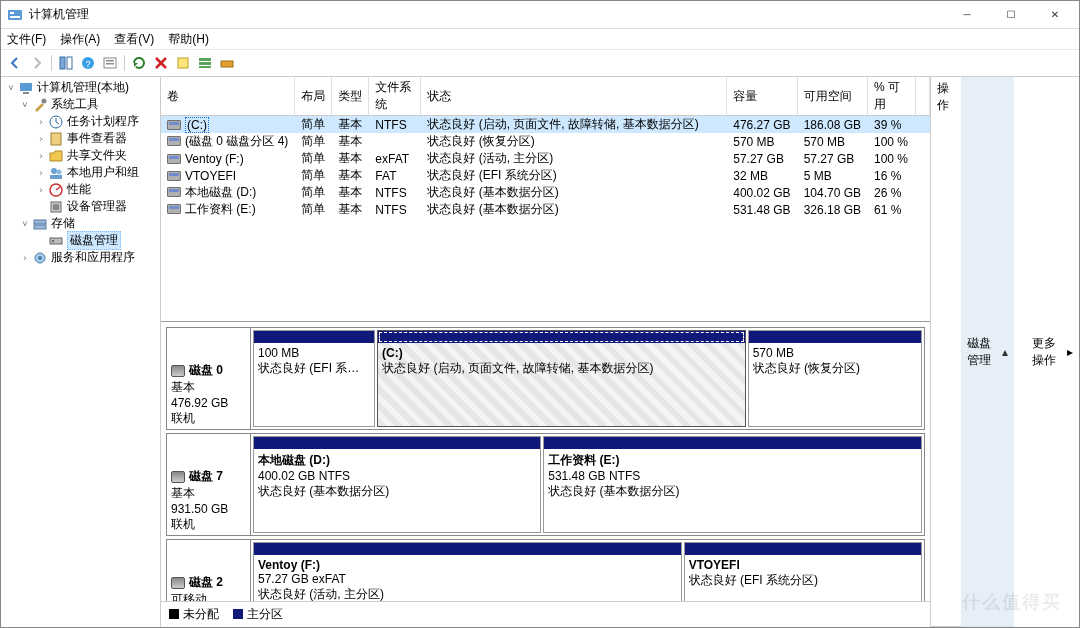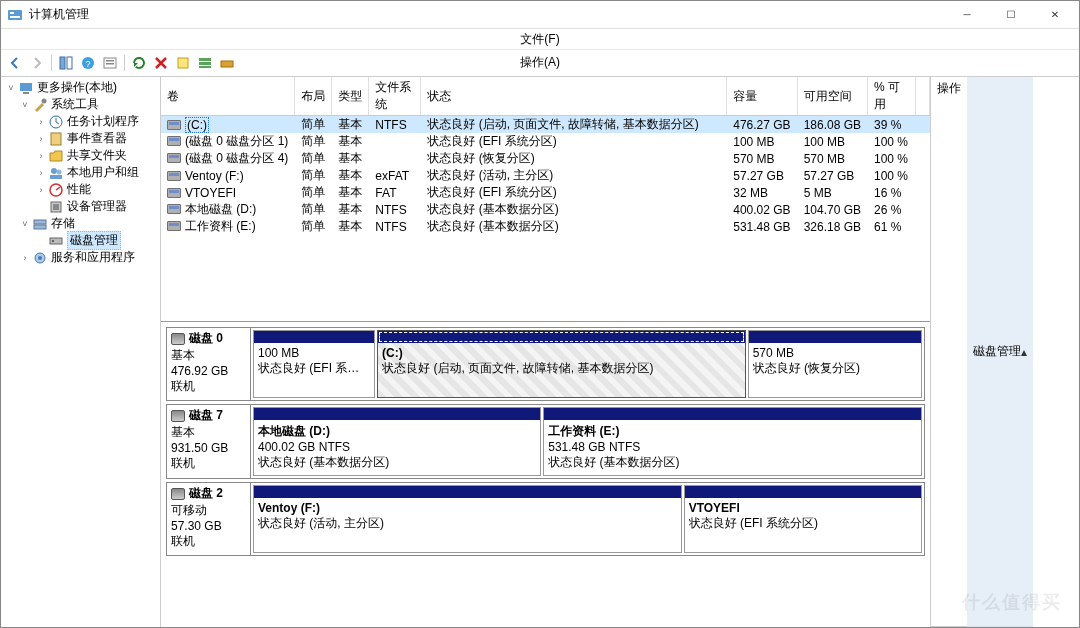--- a/index.html
+++ b/index.html
@@ -37,21 +37,20 @@
     color: #333;
   }
 
   
   .menubar {
     display: flex;
     align-items: center;
     height: 20px;
     padding: 0 0;
     gap: 2px;
-    flex-direction: column;
   }
   .menubar span { padding: 2px 6px; }
 
   
   .toolbar {
     display: flex;
     align-items: center;
     height: 28px;
     padding: 0 4px;
     gap: 2px;
@@ -154,20 +153,21 @@
     padding: 2px 4px;
     border-right: 1px solid #888;
     display: flex;
     flex-direction: column;
   }
   .disk-info .hdr {
     display: flex;
     align-items: center;
     gap: 4px;
     font-weight: normal;
+    margin-top: 32px;
   }
   .disk-info .hdricon {
     width: 14px; height: 12px;
     background: linear-gradient(#888,#ccc);
     border: 1px solid #555;
     border-radius: 2px;
   }
   .disk-parts {
     flex: 1;
     display: flex;
@@ -330,21 +330,21 @@
 
   <div class="tree">
     <div class="tree-row">
       <span class="exp">˅</span>
       <span class="ticon">
           <svg viewBox="0 0 16 16">
             <rect x="2" y="3" width="12" height="8" fill="#5a9bd5"></rect>
             <rect x="5" y="12" width="6" height="2" fill="#888"></rect>
           </svg>
         </span>
-      <span class="lbl">更多操作(本地)</span>
+      <span class="lbl">计算机管理(本地)</span>
     </div>
     <div class="tree-row ind-1">
       <span class="exp">˅</span>
       <span class="ticon">
           <svg viewBox="0 0 16 16">
             <path d="M3 13 L10 6 L12 8 L5 15 Z" fill="#c7a24b"></path>
             <circle cx="12" cy="4" r="2.5" fill="#888"></circle>
           </svg>
         </span>
       <span class="lbl">系统工具</span>
@@ -470,31 +470,20 @@
         <tbody id="vol-body">
             <tr class="sel">
               <td><span class="vicon"></span><span class="lbl">(C:)</span></td>
               <td>简单</td>
               <td>基本</td>
               <td>NTFS</td>
               <td>状态良好 (启动, 页面文件, 故障转储, 基本数据分区)</td>
               <td>476.27 GB</td>
               <td>186.08 GB</td>
               <td>39 %</td>
-              <td></td>
-            </tr>
-            <tr>
-              <td><span class="vicon"></span><span class="lbl">(磁盘 0 磁盘分区 1)</span></td>
-              <td>简单</td>
-              <td>基本</td>
-              <td></td>
-              <td>状态良好 (EFI 系统分区)</td>
-              <td>100 MB</td>
-              <td>100 MB</td>
-              <td>100 %</td>
               <td></td>
             </tr>
             <tr>
               <td><span class="vicon"></span><span class="lbl">(磁盘 0 磁盘分区 4)</span></td>
               <td>简单</td>
               <td>基本</td>
               <td></td>
               <td>状态良好 (恢复分区)</td>
               <td>570 MB</td>
               <td>570 MB</td>
@@ -610,35 +599,44 @@
               <b>磁盘 2</b>
             </div>
             <div>可移动</div>
             <div>57.30 GB</div>
             <div>联机</div>
           </div>
           <div class="disk-parts">
             <div class="part" style="flex: 55 1 0%;">
               <div class="topbar"></div>
               <div class="plabel"><b>Ventoy  (F:)</b></div>
+              <div class="plabel">57.27 GB exFAT</div>
               <div class="plabel">状态良好 (活动, 主分区)</div>
             </div>
             <div class="part" style="flex: 30 1 0%;">
               <div class="topbar"></div>
               <div class="plabel"><b>VTOYEFI</b></div>
               <div class="plabel">状态良好 (EFI 系统分区)</div>
             </div>
           </div>
         </div>
       </div>
 
+    <div class="legend">
+      <span><span class="sw" style="background:#000"></span><span>未分配</span></span>
+      <span><span class="sw" style="background:#10187a"></span><span>主分区</span></span>
+    </div>
   </div>
 
   <div class="actions">
     <div class="hdr">操作</div>
     <div class="cat">
       <span>磁盘管理</span>
       <span class="arr">▴</span>
     </div>
+    <div class="item">
+      <span>更多操作</span>
+      <span>▸</span>
+    </div>
   </div>
 </div>
 
 <div class="watermark">什么值得买</div>
 
 </body></html>

